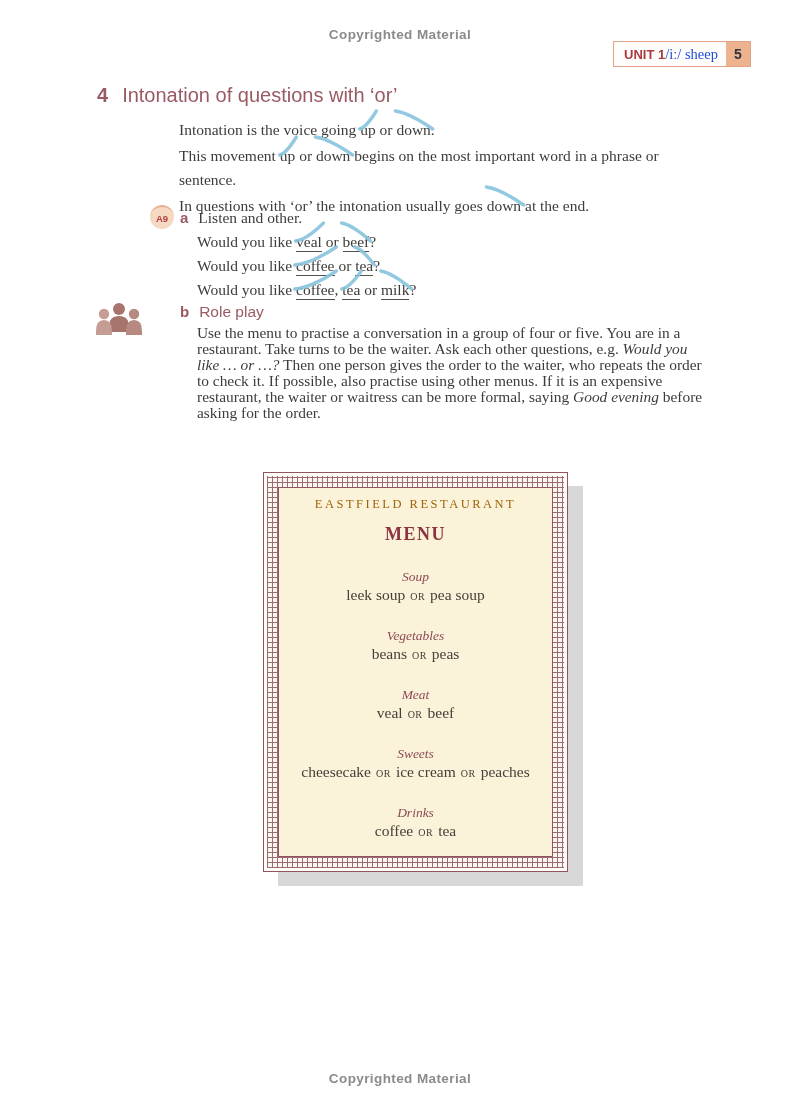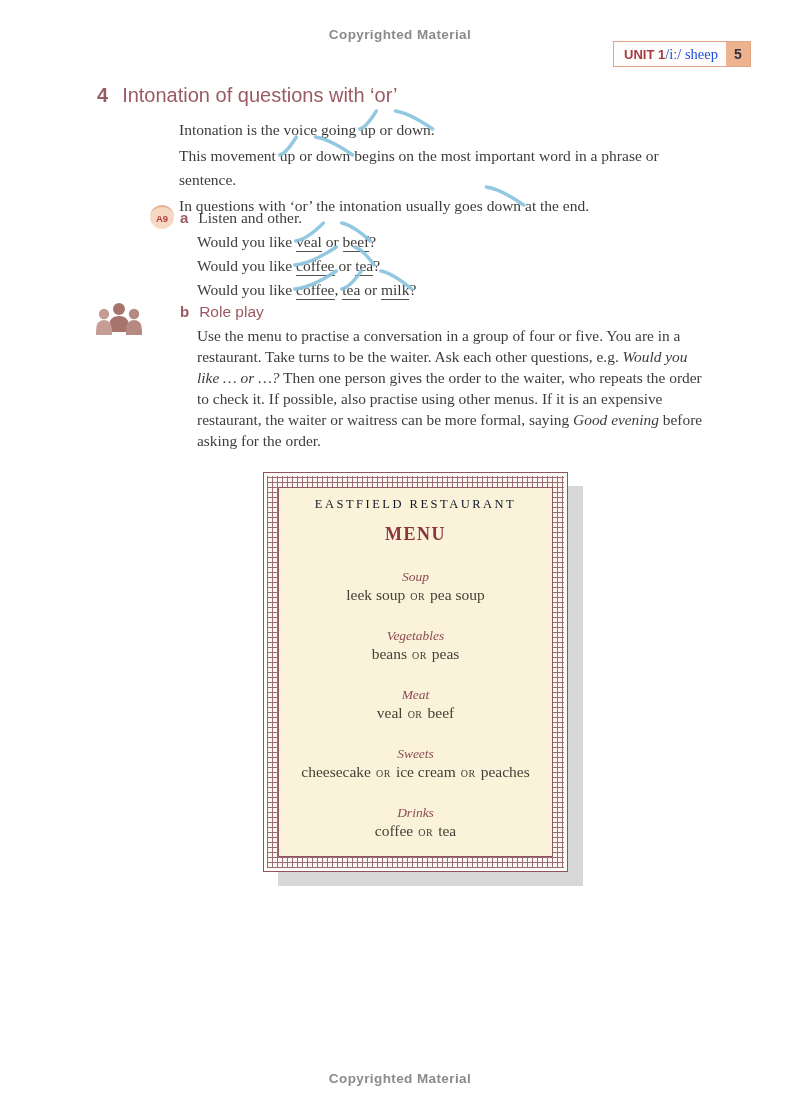--- a/index.html
+++ b/index.html
@@ -51,35 +51,35 @@
              font-size:15px;color:#9a5a62;}
   .ex-row{display:flex;gap:10px;align-items:baseline;}
   .questions{margin-left:17px;}
 
   
   .group-icon{position:absolute;left:95px;top:301px;}
   .exercise-b-head{position:absolute;left:180px;top:303px;display:flex;gap:10px;align-items:baseline;}
   .exercise-b-title{font-family:"Liberation Sans","DejaVu Sans",sans-serif;
                     font-size:15.5px;color:#9a5a62;}
   .exercise-b-body{position:absolute;left:197px;top:325px;width:508px;
-                   font-size:15.4px;line-height:21px;}
+                   font-size:15.4px;line-height:16px;}
   .it{font-style:italic;}
 
   
   .menu{position:absolute;left:263px;top:472px;width:305px;height:400px;box-sizing:border-box;
         background:#fffdf8;border:1px solid #8e5560;padding:3px;
         box-shadow:15px 14px 0 #d8d8d8;}
   .menu-pattern{width:100%;height:100%;box-sizing:border-box;padding:11px;
         background-color:#fbf7ee;
         background-image:
           repeating-linear-gradient(0deg,#9b6b75 0 1.3px,rgba(0,0,0,0) 1.3px 5px),
           repeating-linear-gradient(90deg,#9b6b75 0 1.3px,rgba(0,0,0,0) 1.3px 5px);}
   .menu-inner{width:100%;height:100%;box-sizing:border-box;background:#faf3d9;
               border:1px solid #8e5560;text-align:center;overflow:hidden;}
-  .menu-name{margin-top:9px;font-size:12.5px;letter-spacing:2.5px;color:#0f172a;}
+  .menu-name{margin-top:9px;font-size:12.5px;letter-spacing:2.5px;color:#a16207;}
   .menu-title{margin-top:12px;font-size:18px;font-weight:bold;letter-spacing:1.5px;color:#8c3440;}
   .menu-section{margin-top:24px;}
   .menu-heading{font-style:italic;font-size:13.5px;color:#8e4a55;}
   .menu-line{margin-top:1px;font-size:15.5px;color:#46403a;}
   .or{font-size:10px;text-transform:uppercase;letter-spacing:.5px;margin:0 5px;color:#46403a;}
 </style>
 </head>
 <body>
 
 <div class="page">

